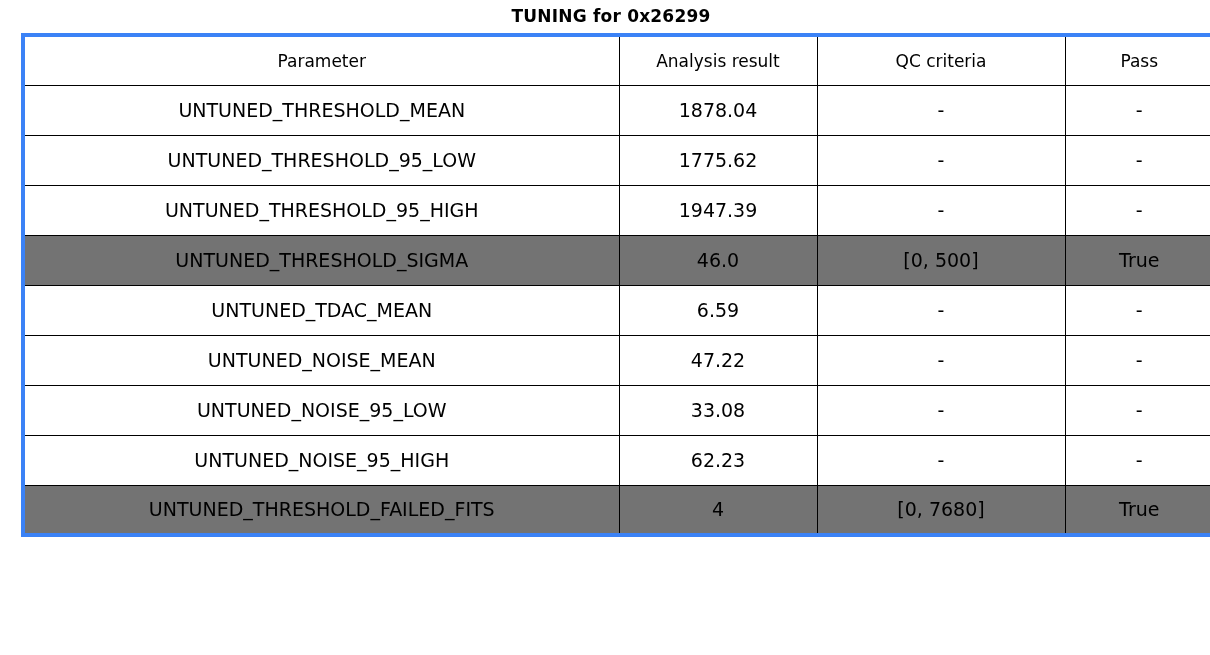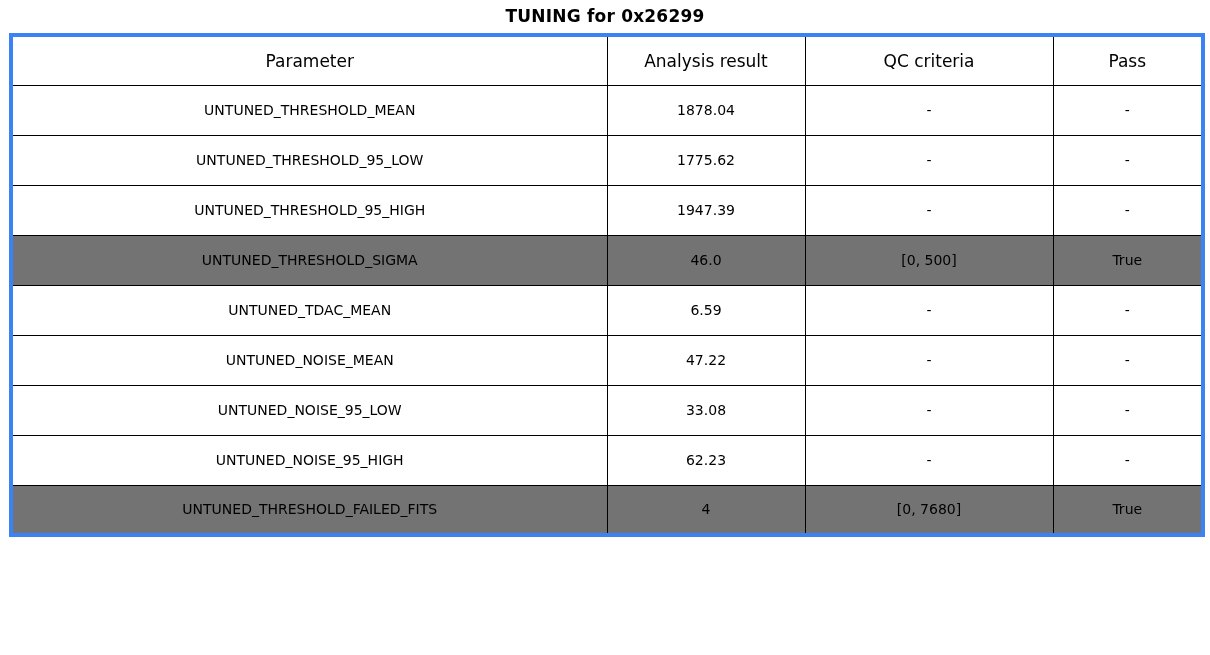--- a/index.html
+++ b/index.html
@@ -12,20 +12,21 @@
     height: 655px;
     font-family: "DejaVu Sans", sans-serif;
     color: #000000;
     overflow: hidden;
   }
   .page {
     width: 1210px;
     height: 655px;
     position: relative;
     box-sizing: border-box;
+    padding-left: 12px;
   }
   .title {
     text-align: center;
     font-size: 17px;
     font-weight: bold;
     letter-spacing: 0.2px;
     padding-top: 6px;
     padding-bottom: 7px;
     font-family: "DejaVu Sans", sans-serif;
   }
@@ -42,21 +43,21 @@
   table.qc col.c-param  { width: 596px; }
   table.qc col.c-result { width: 198px; }
   table.qc col.c-crit   { width: 248px; }
   table.qc col.c-pass   { width: 150px; }
 
   table.qc th, table.qc td {
     border: 1.6px solid #000000;
     height: 50px;
     text-align: center;
     vertical-align: middle;
-    font-size: 14px;
+    font-size: 19px;
     font-weight: normal;
     padding: 0 4px;
     box-sizing: border-box;
     white-space: nowrap;
     overflow: hidden;
   }
   table.qc th {
     font-size: 17px;
   }
   tr.pass-row td {

